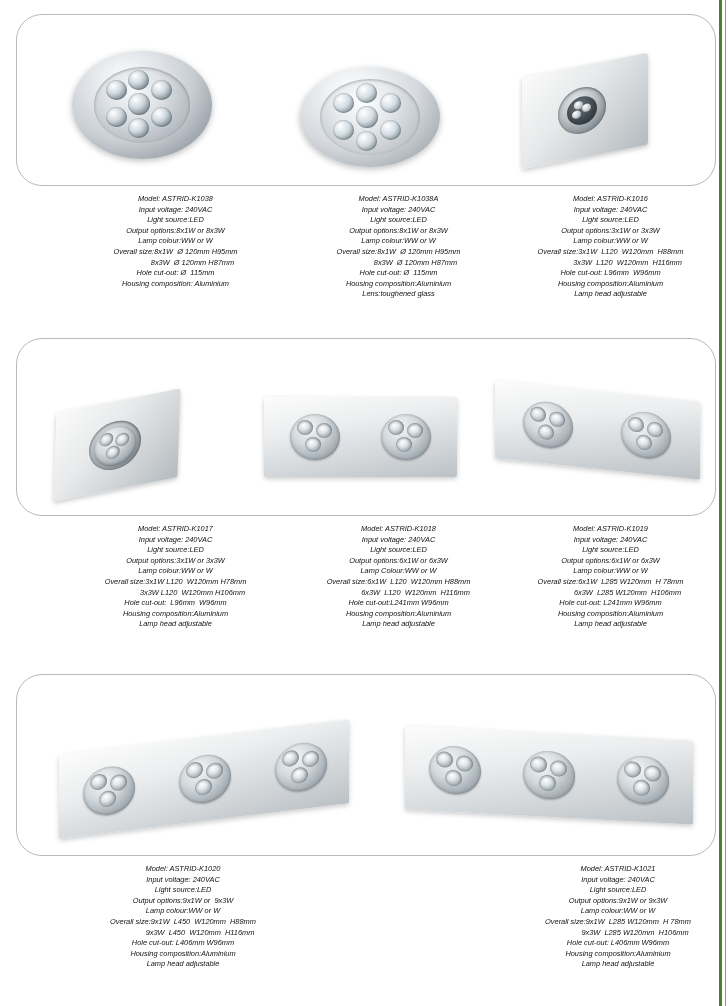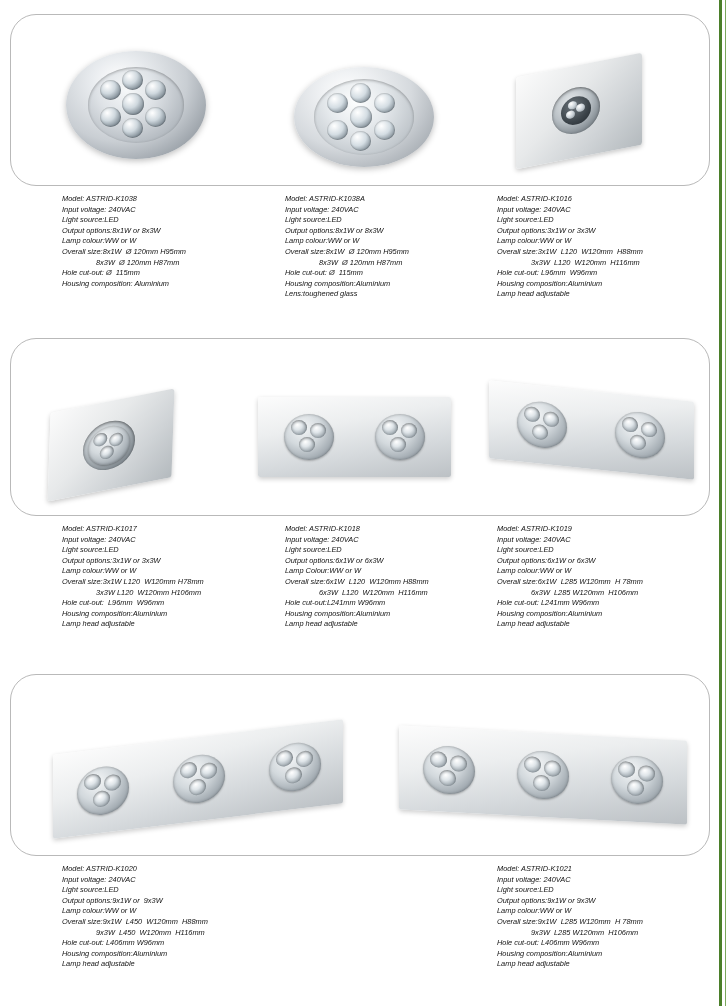--- a/index.html
+++ b/index.html
@@ -34,22 +34,23 @@
     position: absolute;
     top: 0;
     right: 2px;
     width: 1px;
     height: 1006px;
     background: #7aa85c;
   }
 
   .section {
     position: absolute;
-    left: 10px;
+    left: 16px;
     width: 700px;
+    text-align: center;
   }
 
   .photo-panel {
     position: relative;
     box-sizing: border-box;
     border: 1px solid #b9b9b9;
     border-radius: 26px;
     background: #ffffff;
     width: 700px;
     overflow: hidden;

